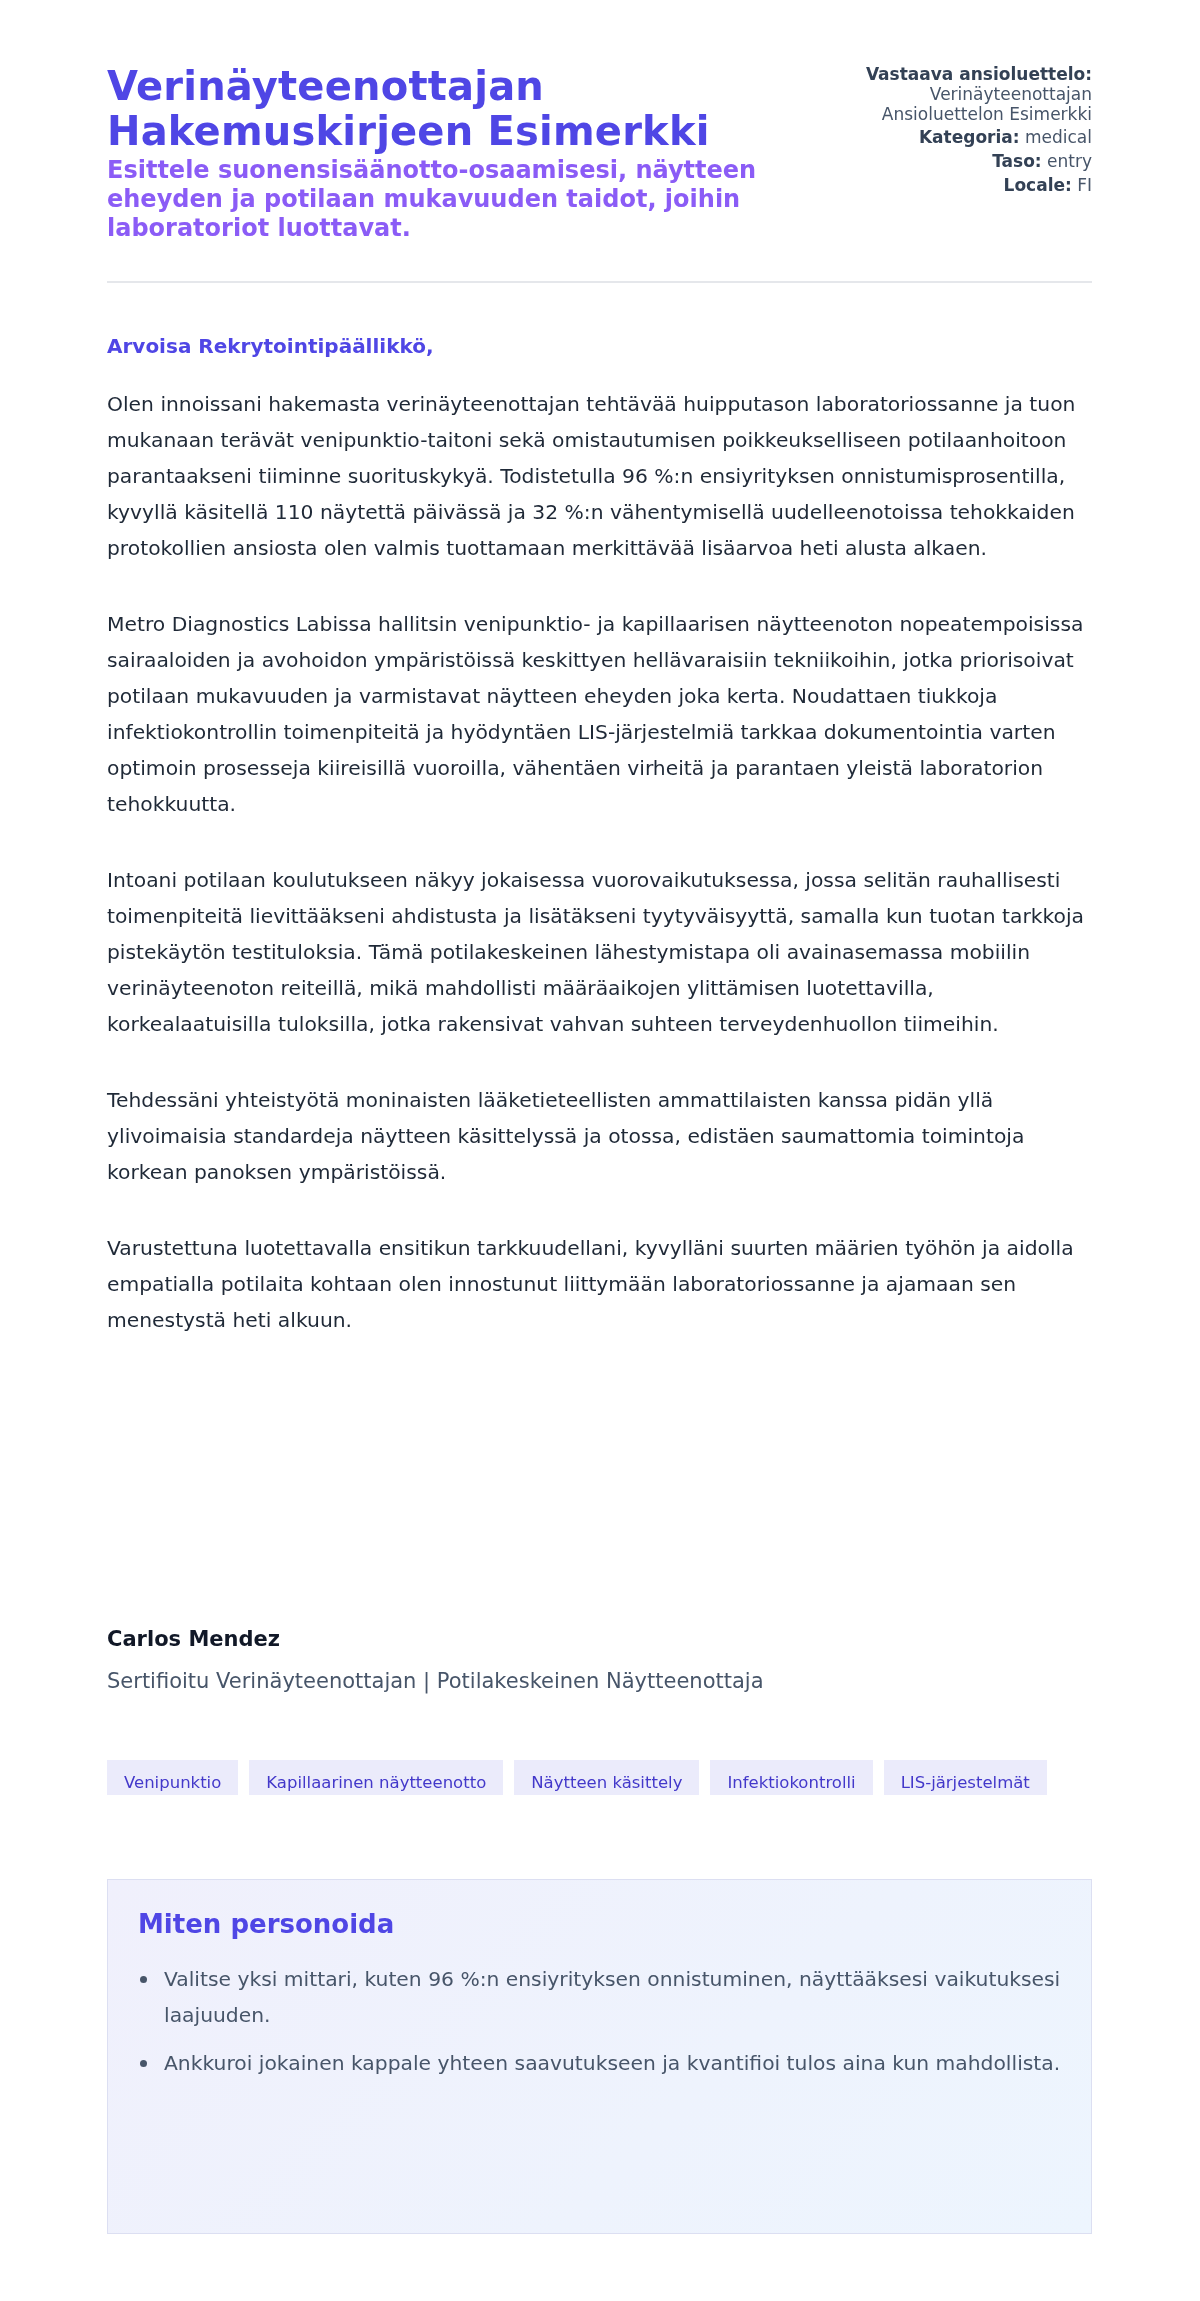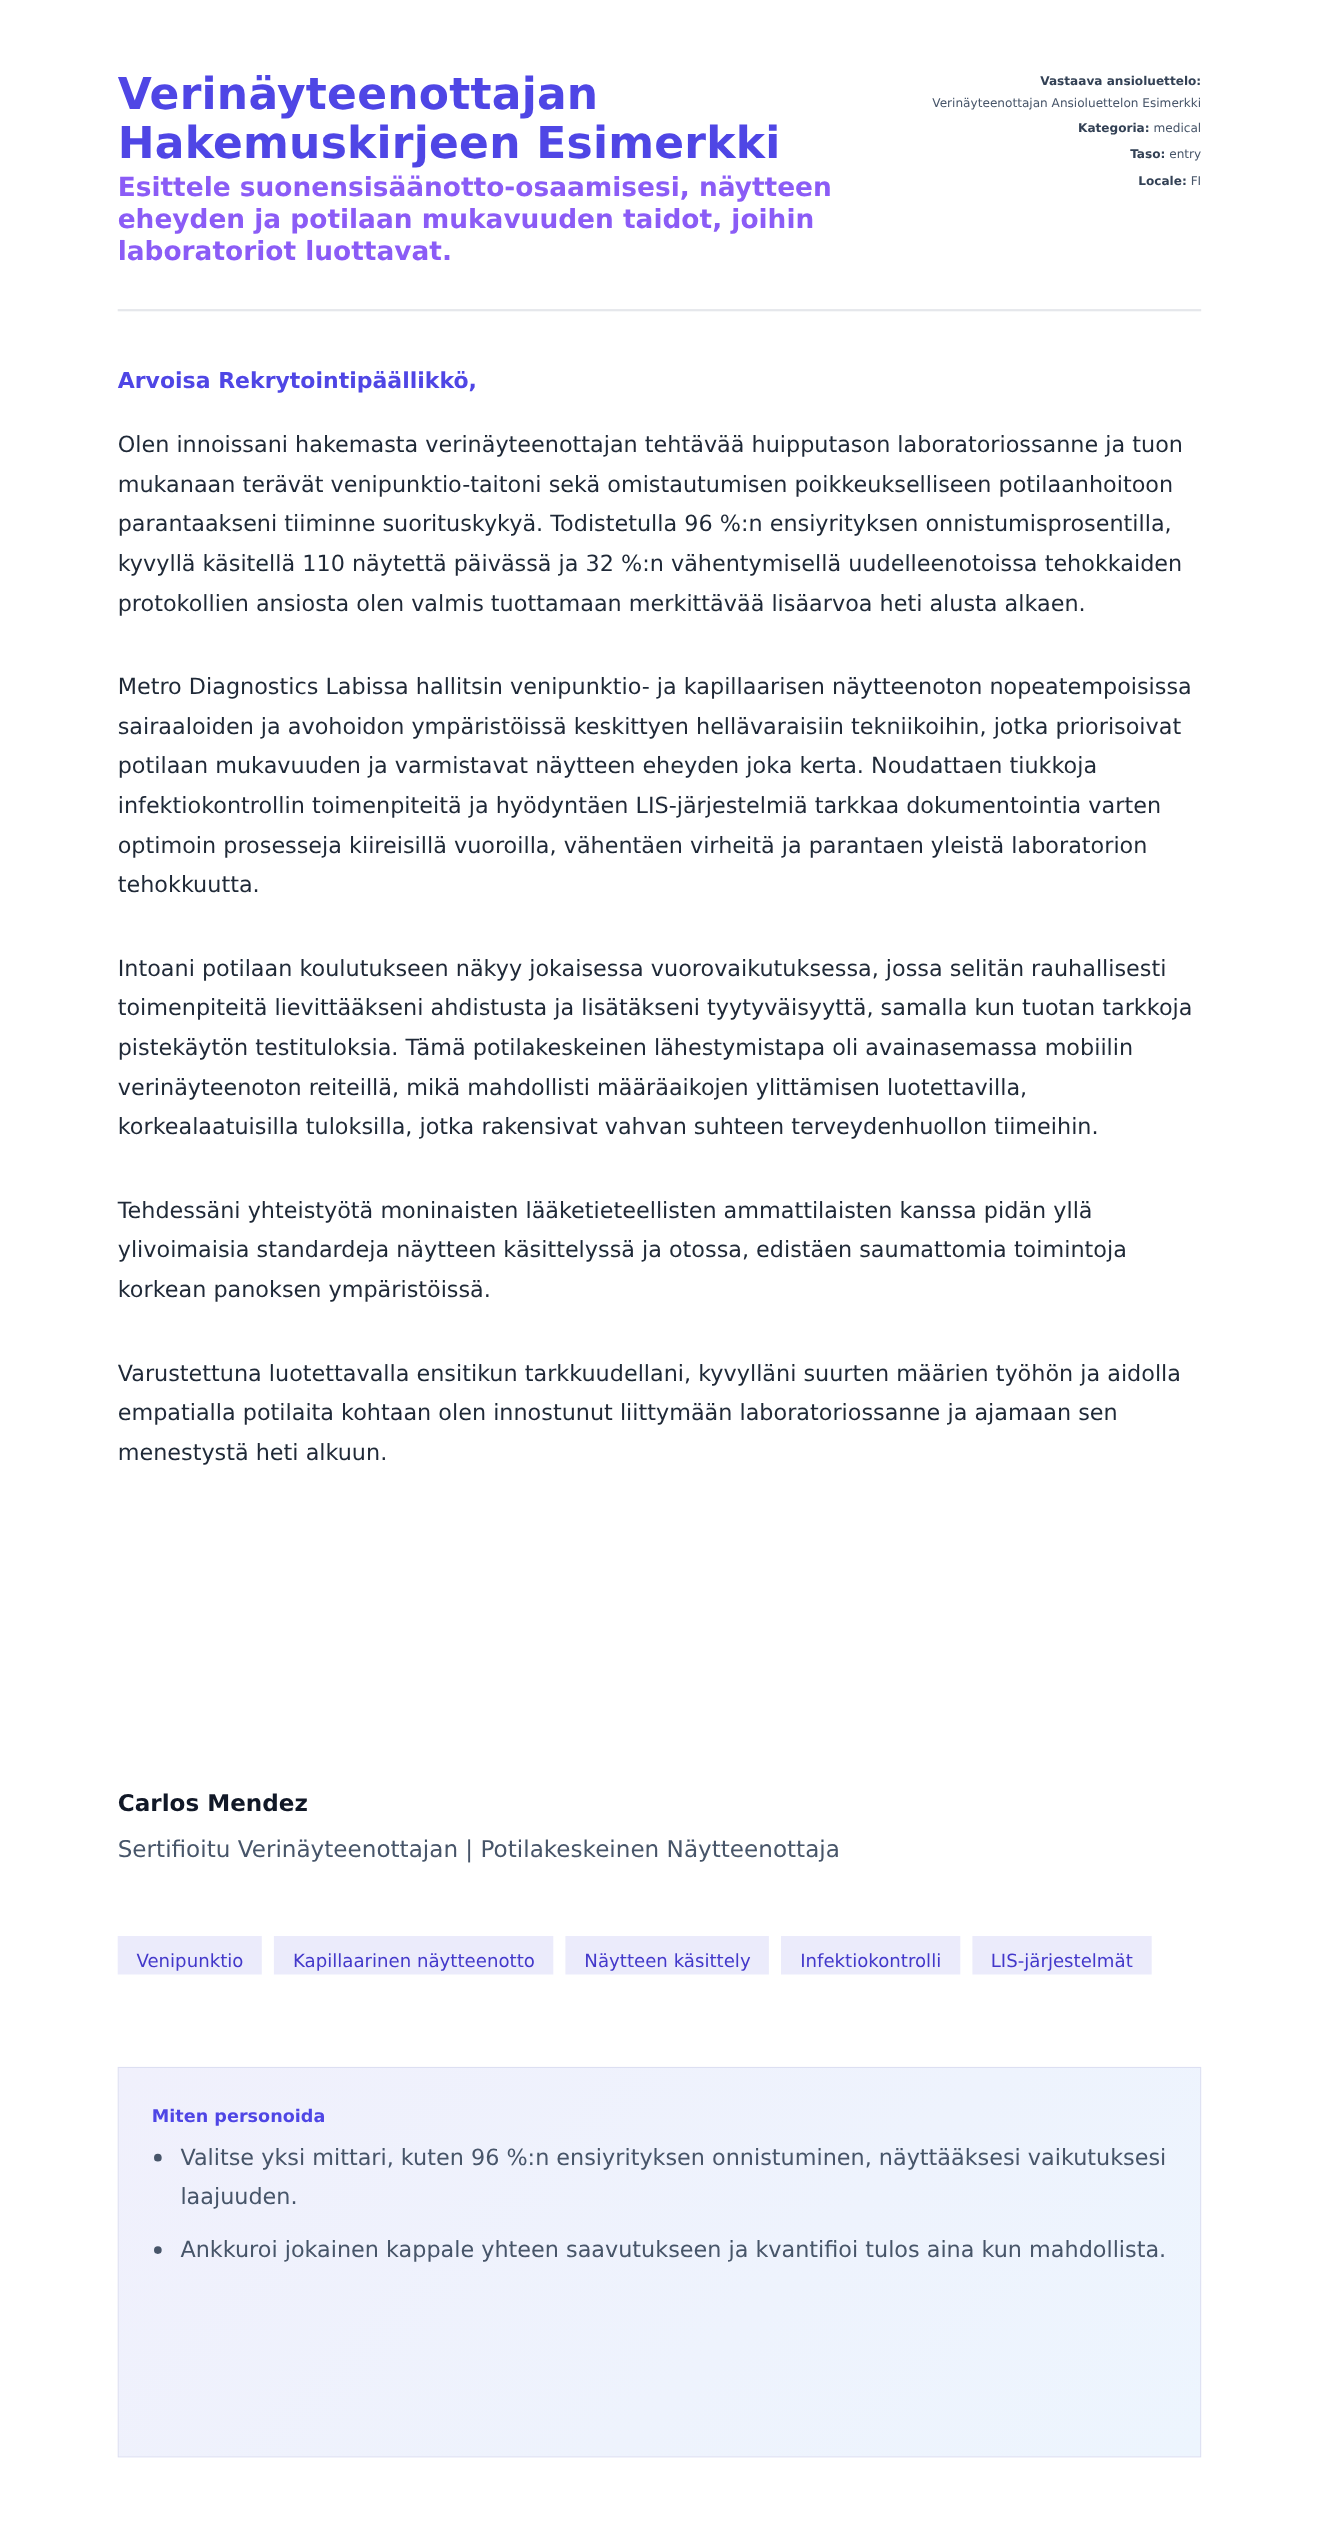--- a/index.html
+++ b/index.html
@@ -46,21 +46,21 @@
       line-height: 29px;
       color: #8b5cf6;
       margin-top: 2px;
     }
     .meta {
       position: absolute;
       right: 0;
       top: 64px;
       width: 260px;
       text-align: right;
-      font-size: 11px;
+      font-size: 17px;
       line-height: 20px;
       color: #475569;
     }
     .meta-row { margin-bottom: 4px; }
     .meta-row.first { margin-bottom: 3px; }
     .meta-label {
       font-weight: bold;
       color: #334155;
     }
     
@@ -123,25 +123,25 @@
       position: absolute;
       top: 1879px;
       left: 0;
       width: 985px;
       height: 355px;
       background: linear-gradient(135deg, #f0f0fc 0%, #eef3fd 60%, #edf5fe 100%);
       border: 1.5px solid #dcdff2;
       padding: 29px 30px 0 30px;
     }
     .card-title {
-      font-size: 16px;
+      font-size: 26px;
       font-weight: bold;
       color: #4f46e5;
       line-height: 30px;
-      margin-bottom: 4px;
+      margin-bottom: 22px;
     }
     .card-list {
       list-style: none;
     }
     .card-item {
       position: relative;
       padding-left: 26px;
       font-size: 20.3px;
       line-height: 36px;
       color: #475569;

